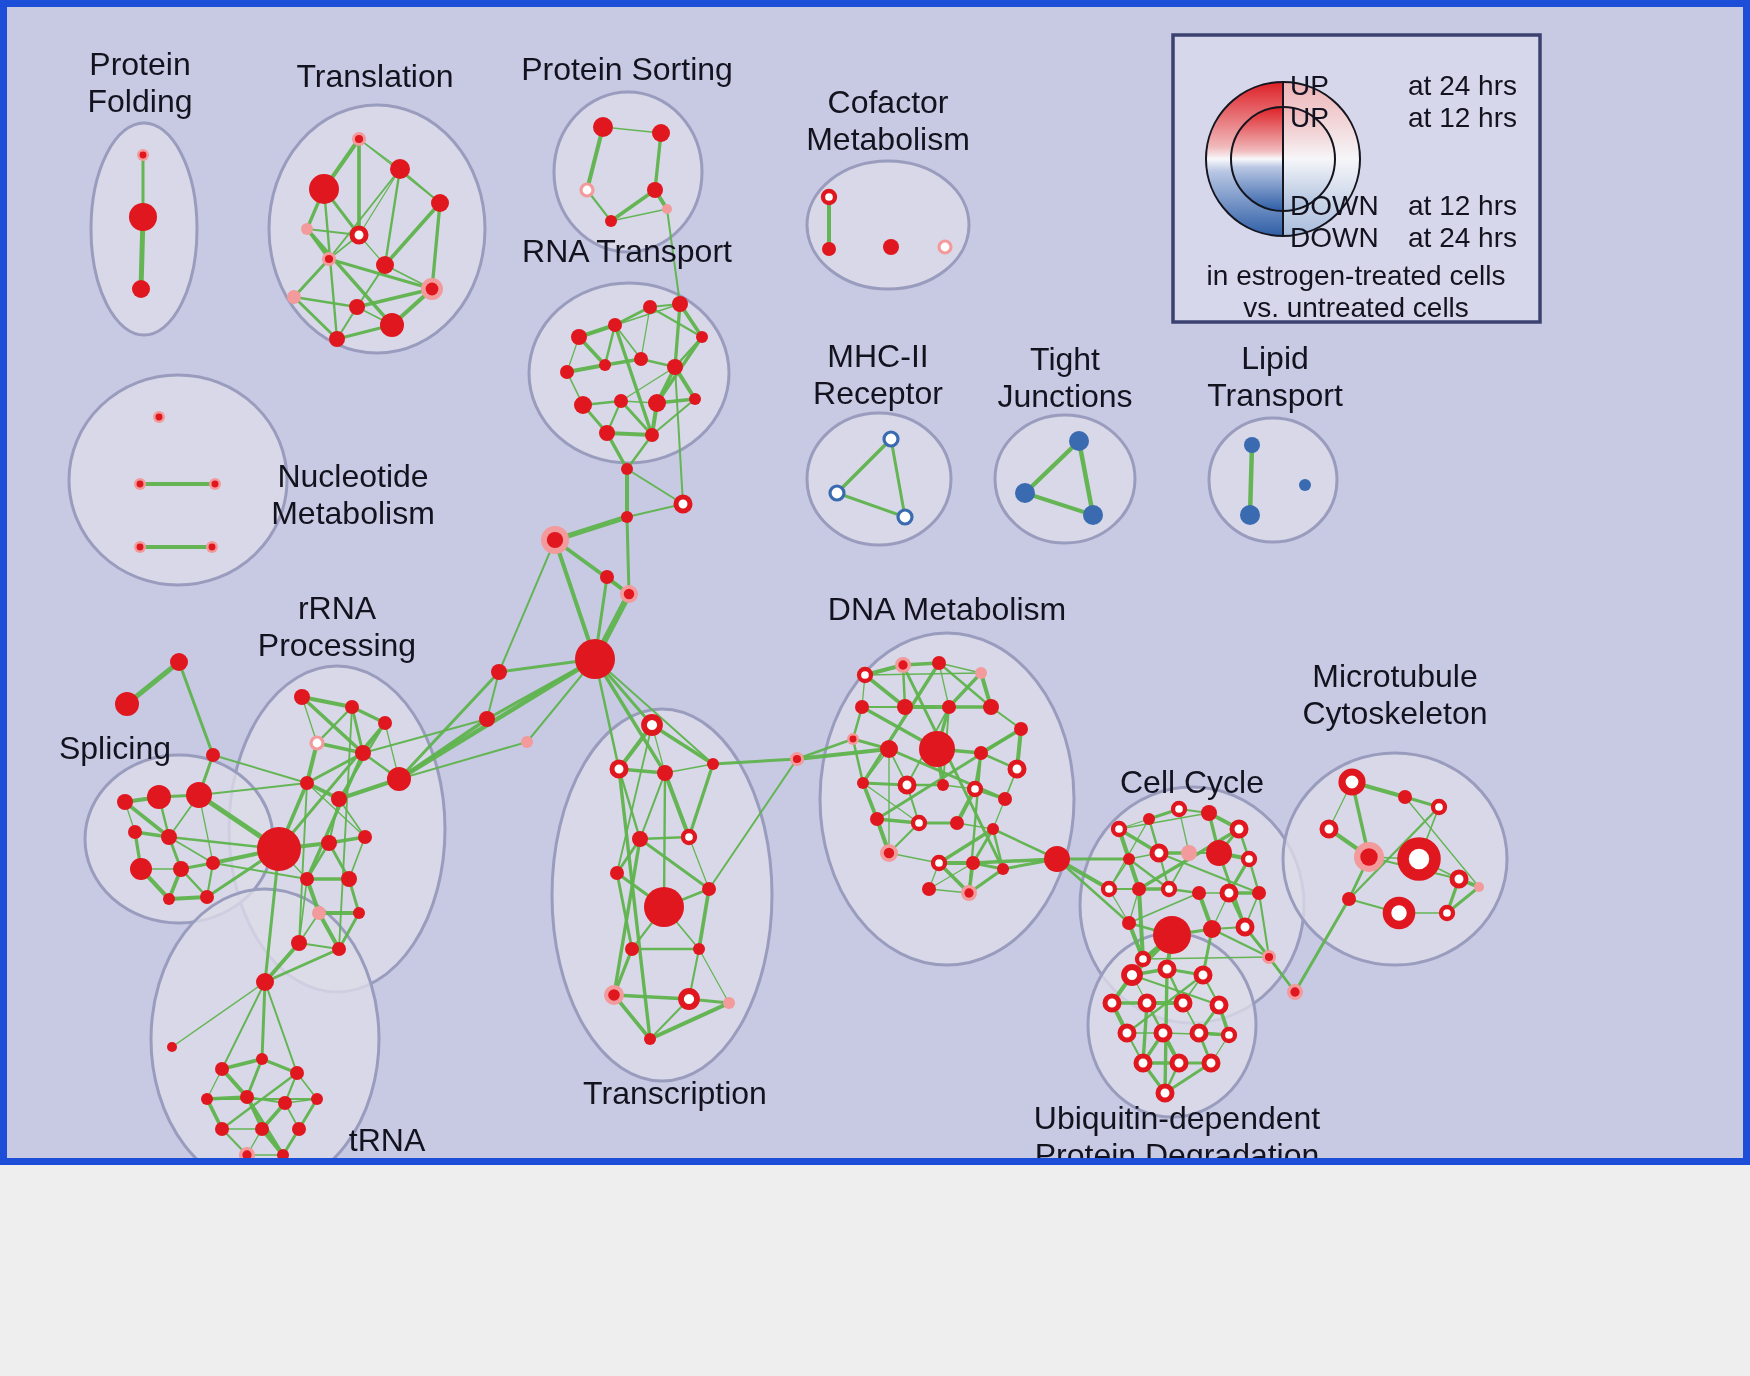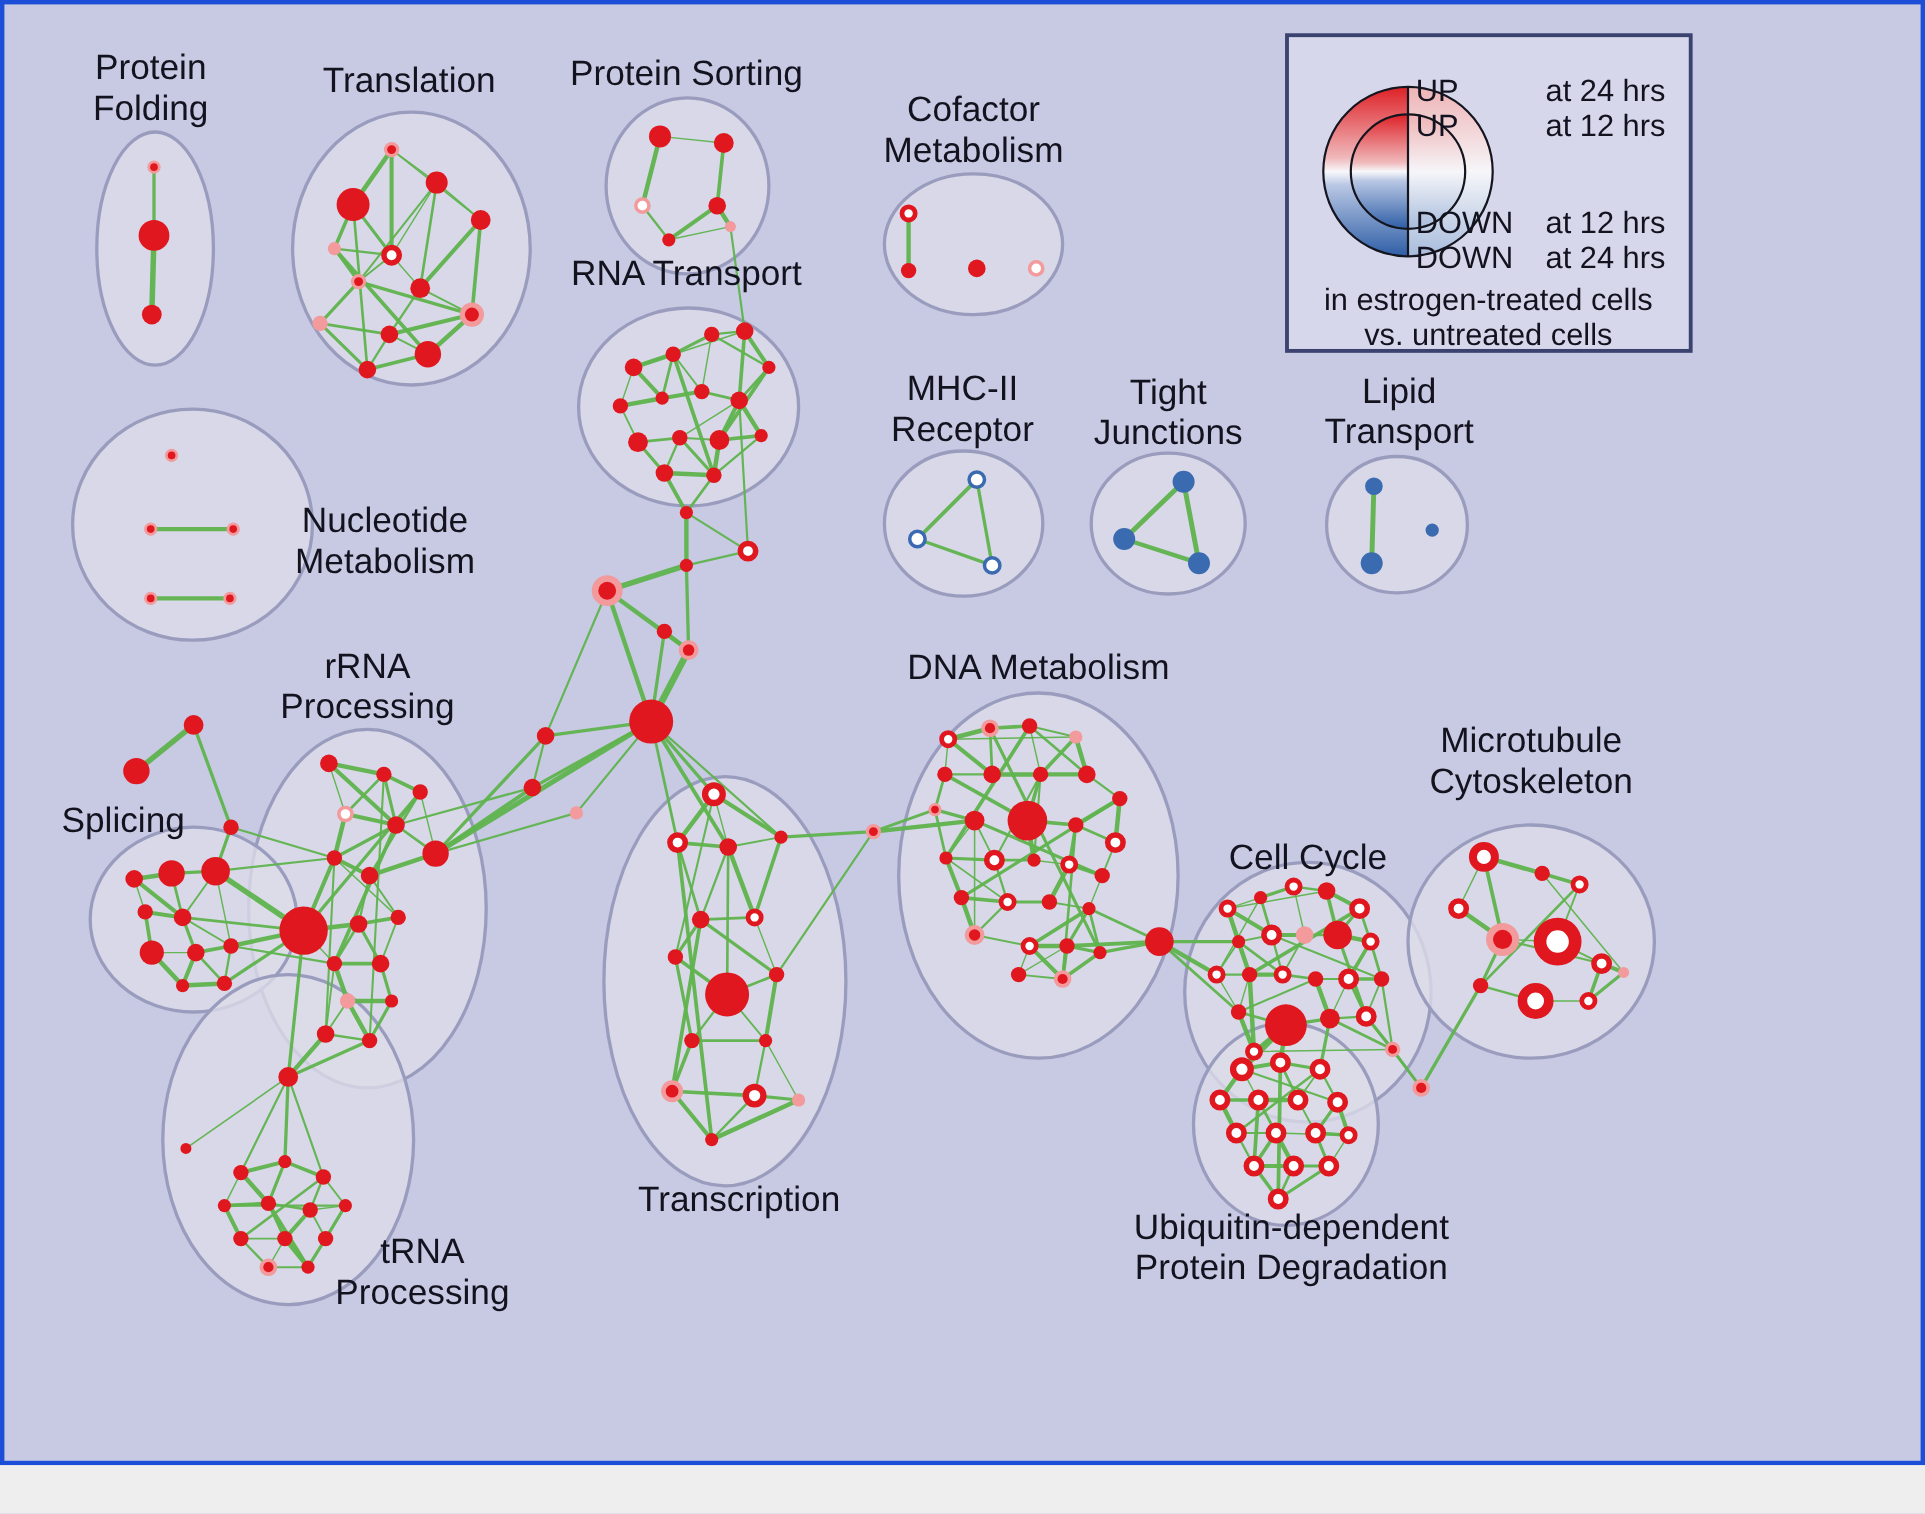--- a/index.html
+++ b/index.html
@@ -1,21 +1,21 @@
 <!DOCTYPE html>
 <html><head>
 <meta charset="utf-8">
 <style>
   html,body{margin:0;padding:0;background:#eee;}
   .canvas{
     position:relative;
-    width:1750px;height:1332px;
+    width:1750px;height:1165px;
     box-sizing:border-box;
     background:#c8c9e2;
-    border:4px solid #1d4ed8;
+    border:7px solid #1d4ed8;
     overflow:hidden;
     font-family:"Liberation Sans",sans-serif;
   }
   svg{display:block;}
   .cluster{fill:#dcdce9;fill-opacity:.78;stroke:#9a9cbe;stroke-width:3;}
   .clabel{font-size:32px;fill:#13131f;font-family:"Liberation Sans",sans-serif;}
   .legend-text{font-size:28px;fill:#13131f;font-family:"Liberation Sans",sans-serif;}
 </style>
 </head>
 <body>

